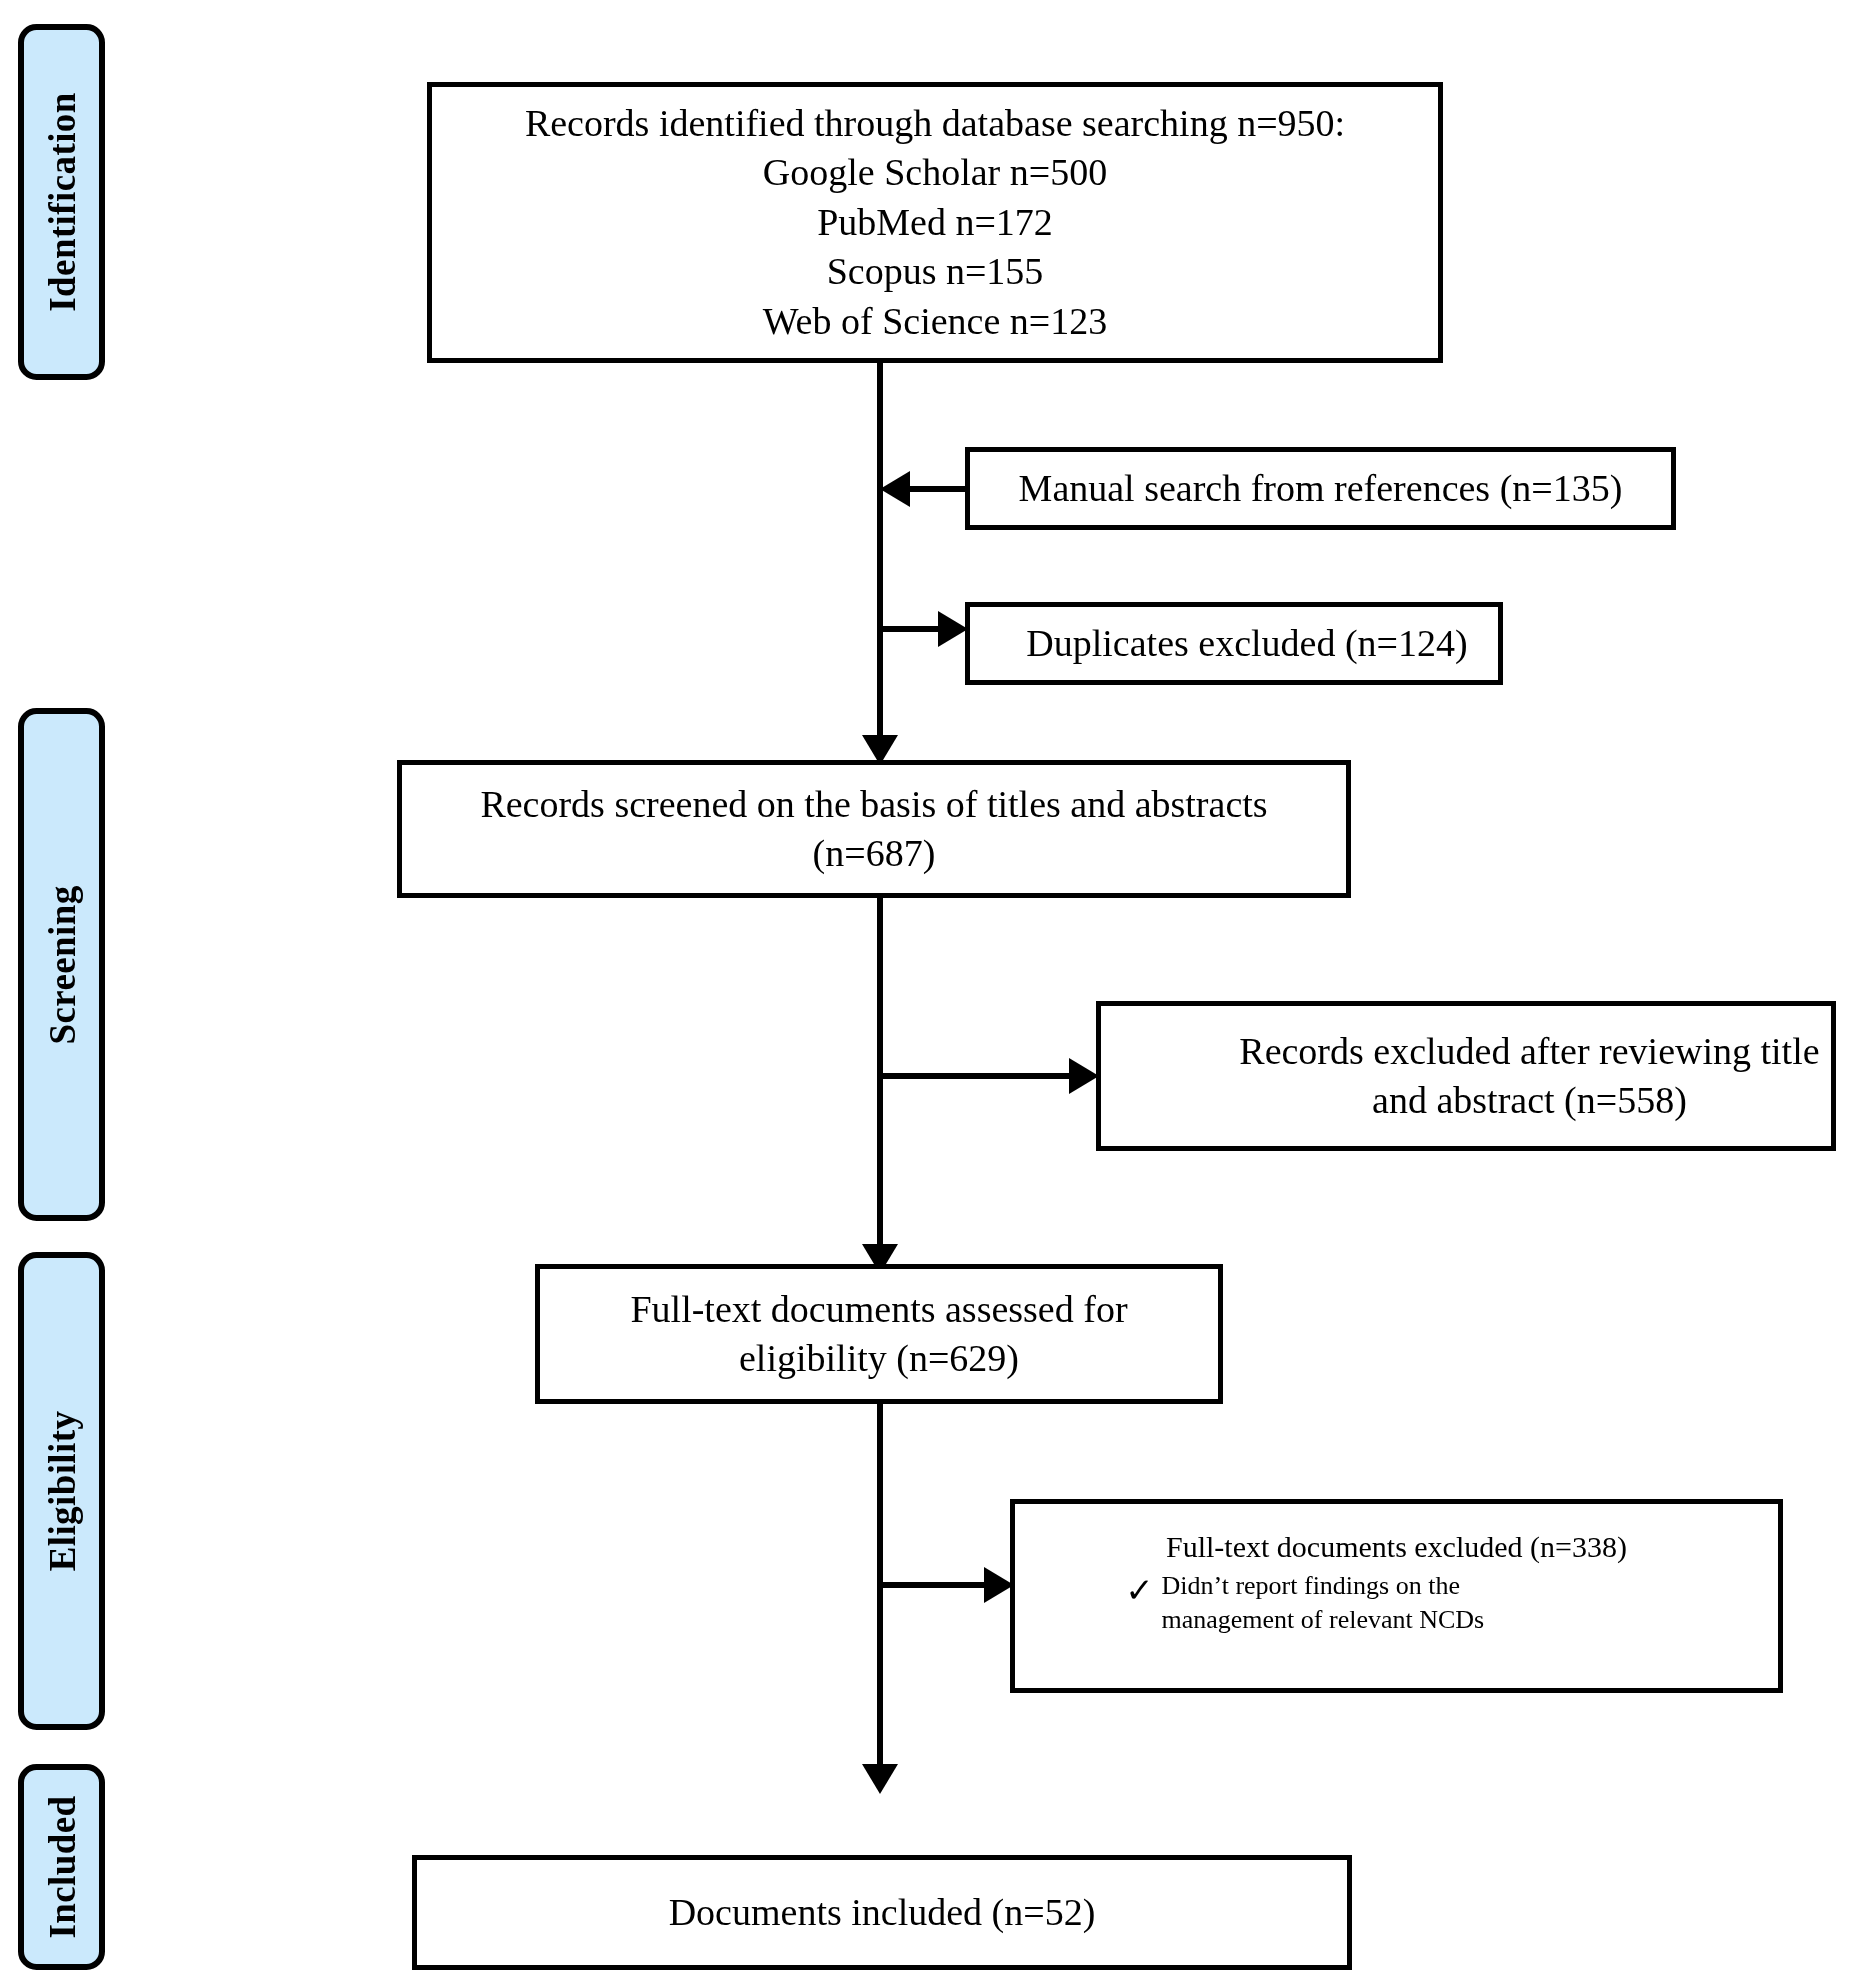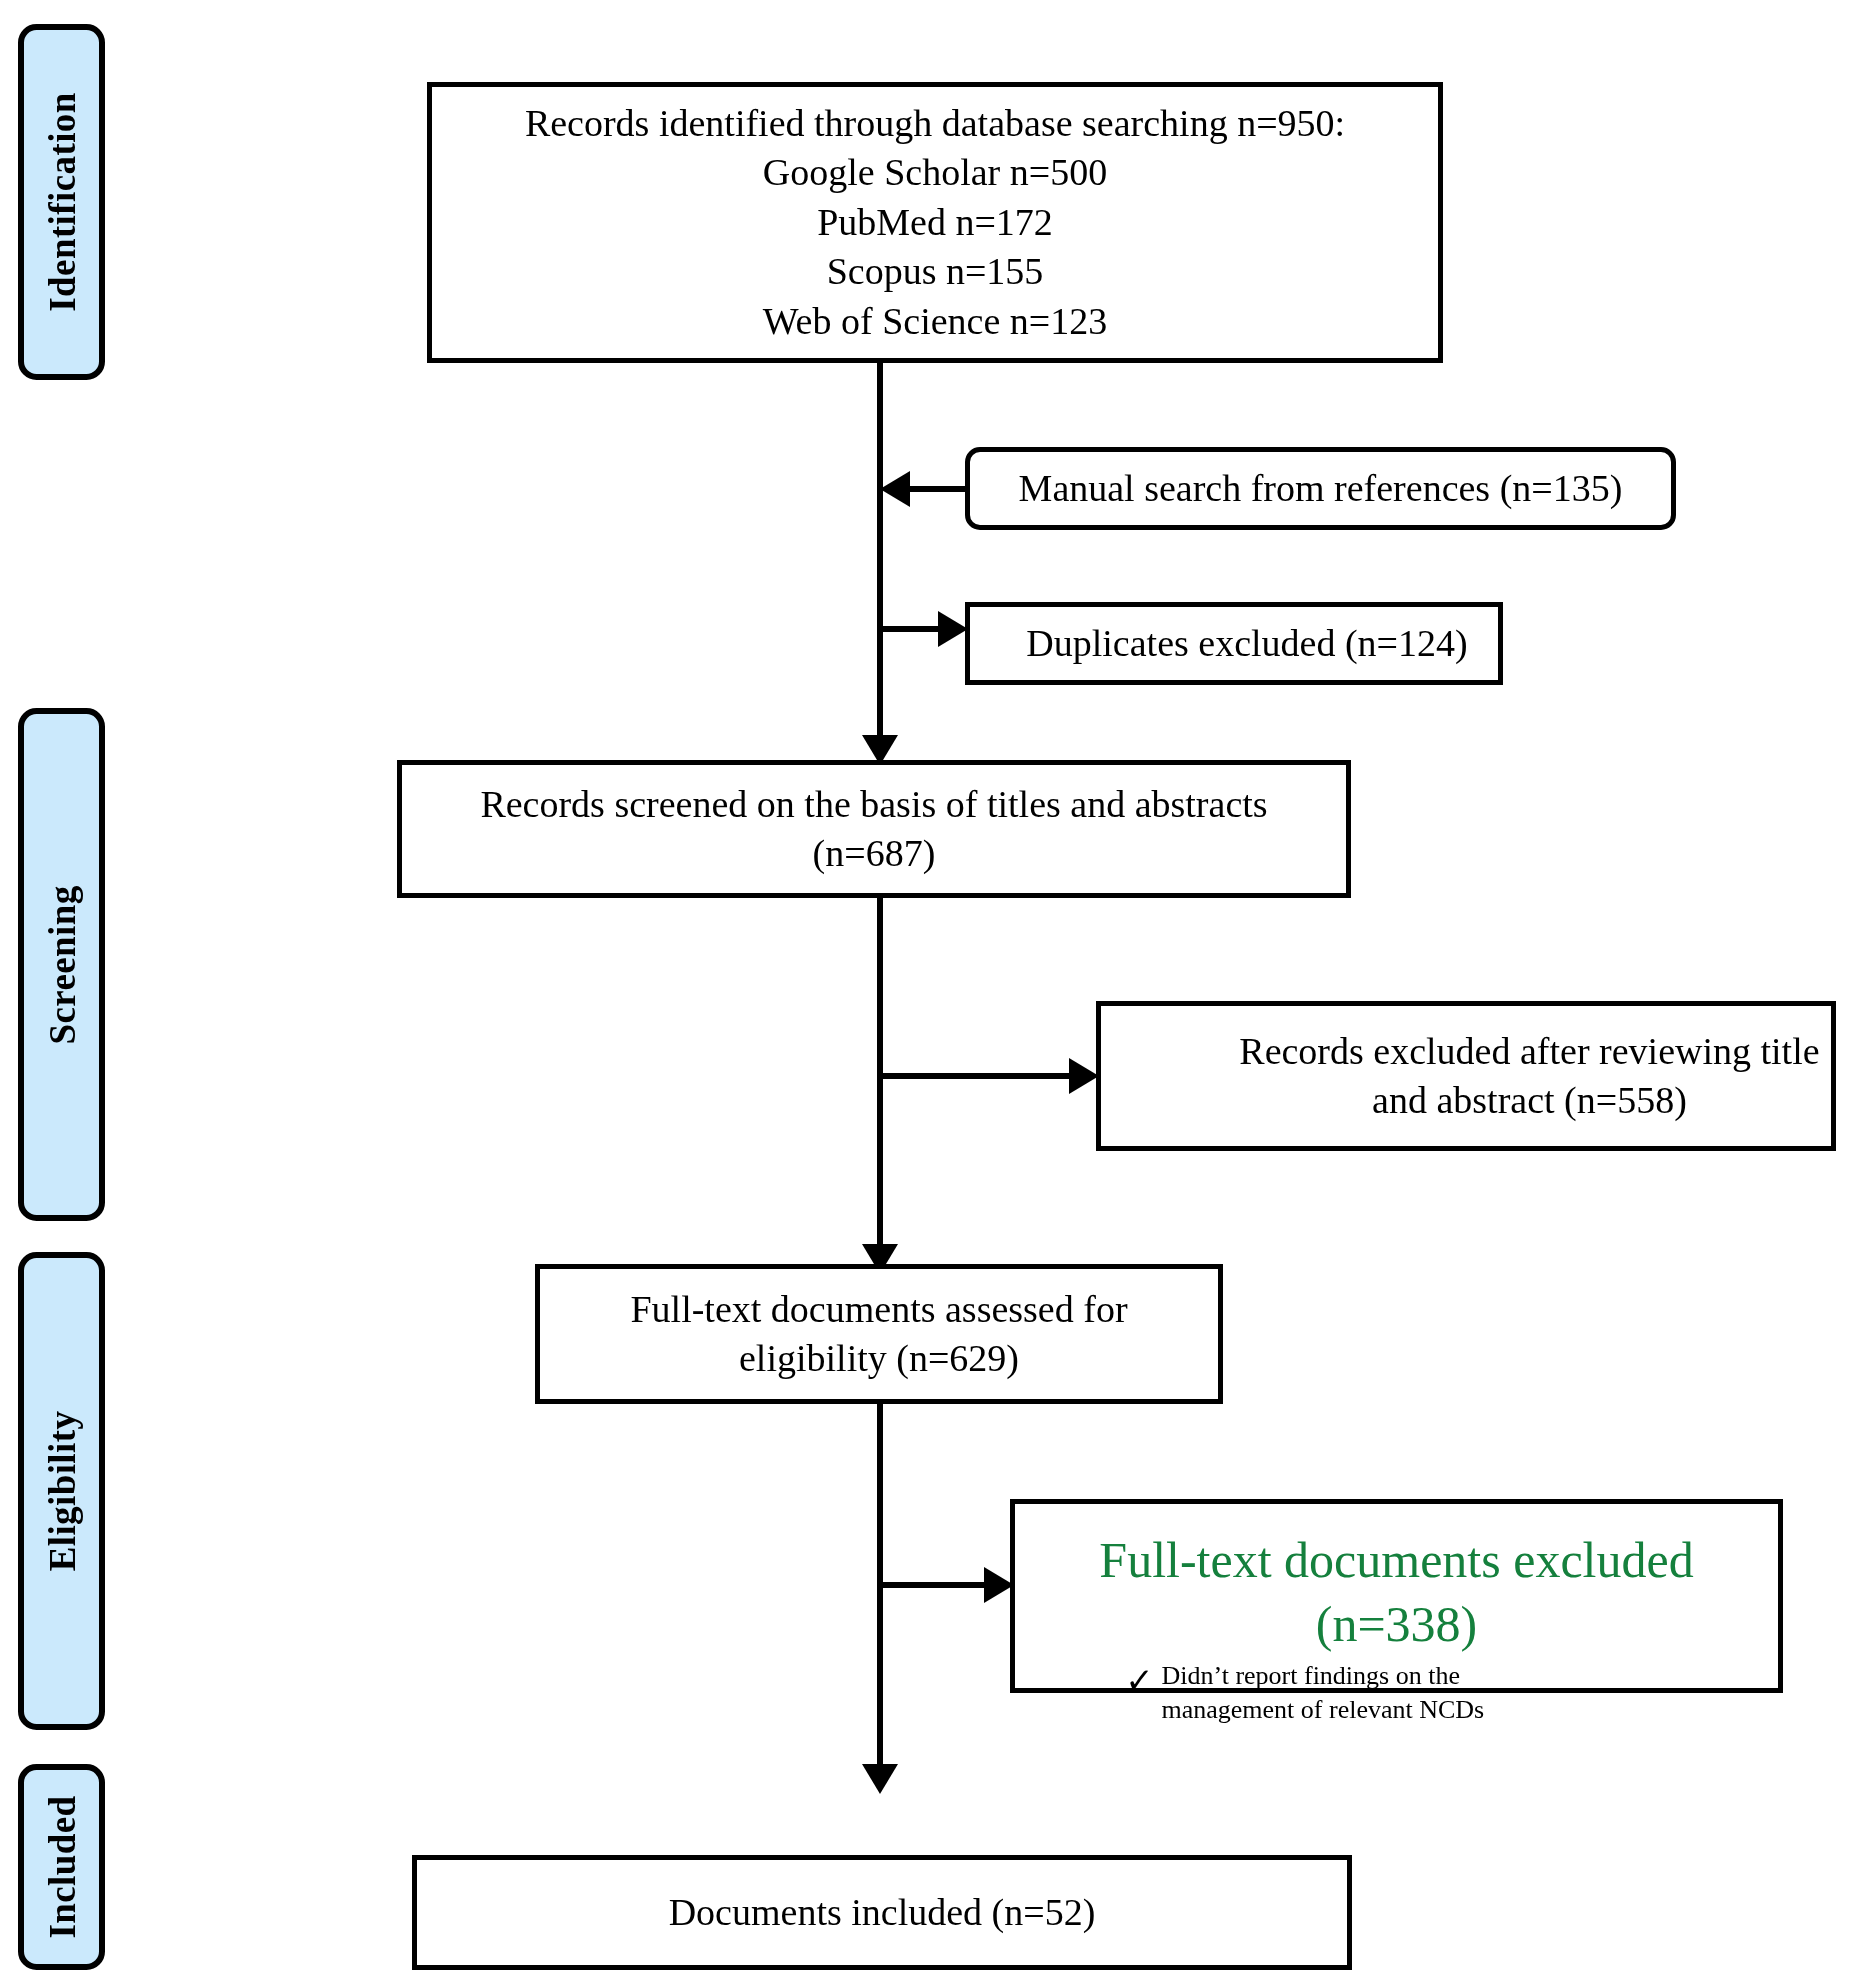--- a/index.html
+++ b/index.html
@@ -55,24 +55,24 @@
     padding: 0 11.4px;
     white-space: pre-line;
   }
 
   
   .flow-box.bullet-box {
     display: block;
     padding: 24px 18.5px 18.5px 18.5px;
   }
   .bullet-box .excl-title {
-    font-size: 50px;
+    font-size: 30px;
     line-height: 1.28;
     text-align: center;
-    color: #15803d;
+    color: #000000;
   }
   .bullet-box .excl-item {
     display: flex;
     align-items: flex-start;
     margin-top: 2.8px;
     padding-left: 84px;
   }
   .bullet-box .excl-check {
     font-size: 34px;
     line-height: 1.30;
@@ -149,21 +149,21 @@
     <div class="box-text">Records identified through database searching n=950:
 Google Scholar n=500
 PubMed n=172
 Scopus n=155
 Web of Science n=123</div>
   </div>
 
   <div class="vline" style="left:877px; top:363px; height:382px;"></div>
   <div class="arrow-down" style="left:862px; top:735px;"></div>
 
-  <div class="flow-box" style="left:965px; top:447px; width:711px; height:83px;border-radius:15px;">
+  <div class="flow-box" style="left:965px; top:447px; width:711px; height:83px;">
     <div class="box-text">Manual search from references (n=135)</div>
   </div>
   <div class="hline" style="left:906px; top:486px; width:64px;"></div>
   <div class="arrow-left" style="left:880px; top:471px;"></div>
 
   <div class="flow-box" style="left:965px; top:602px; width:538px; height:83px;padding-left:26px;">
     <div class="box-text">Duplicates excluded (n=124)</div>
   </div>
   <div class="hline" style="left:880px; top:626px; width:61px;"></div>
   <div class="arrow-right" style="left:938px; top:611px;"></div>

